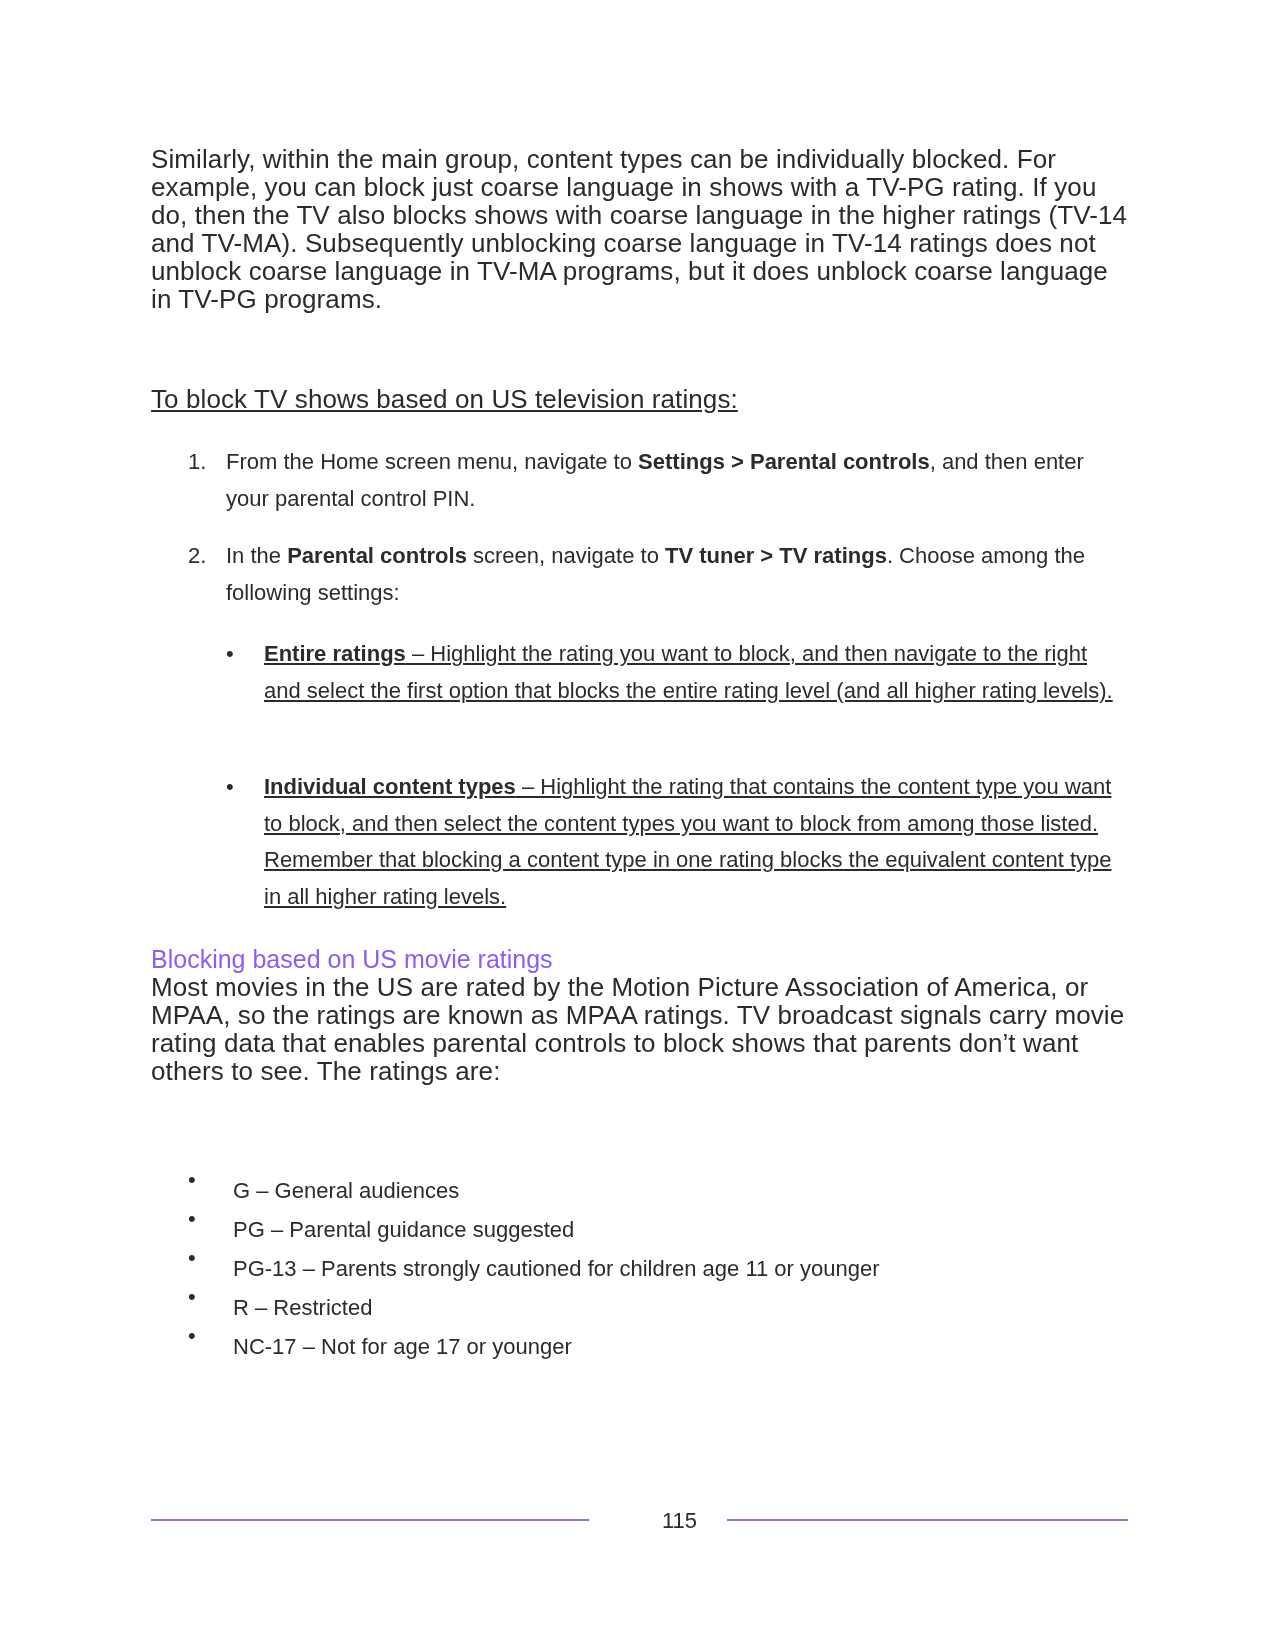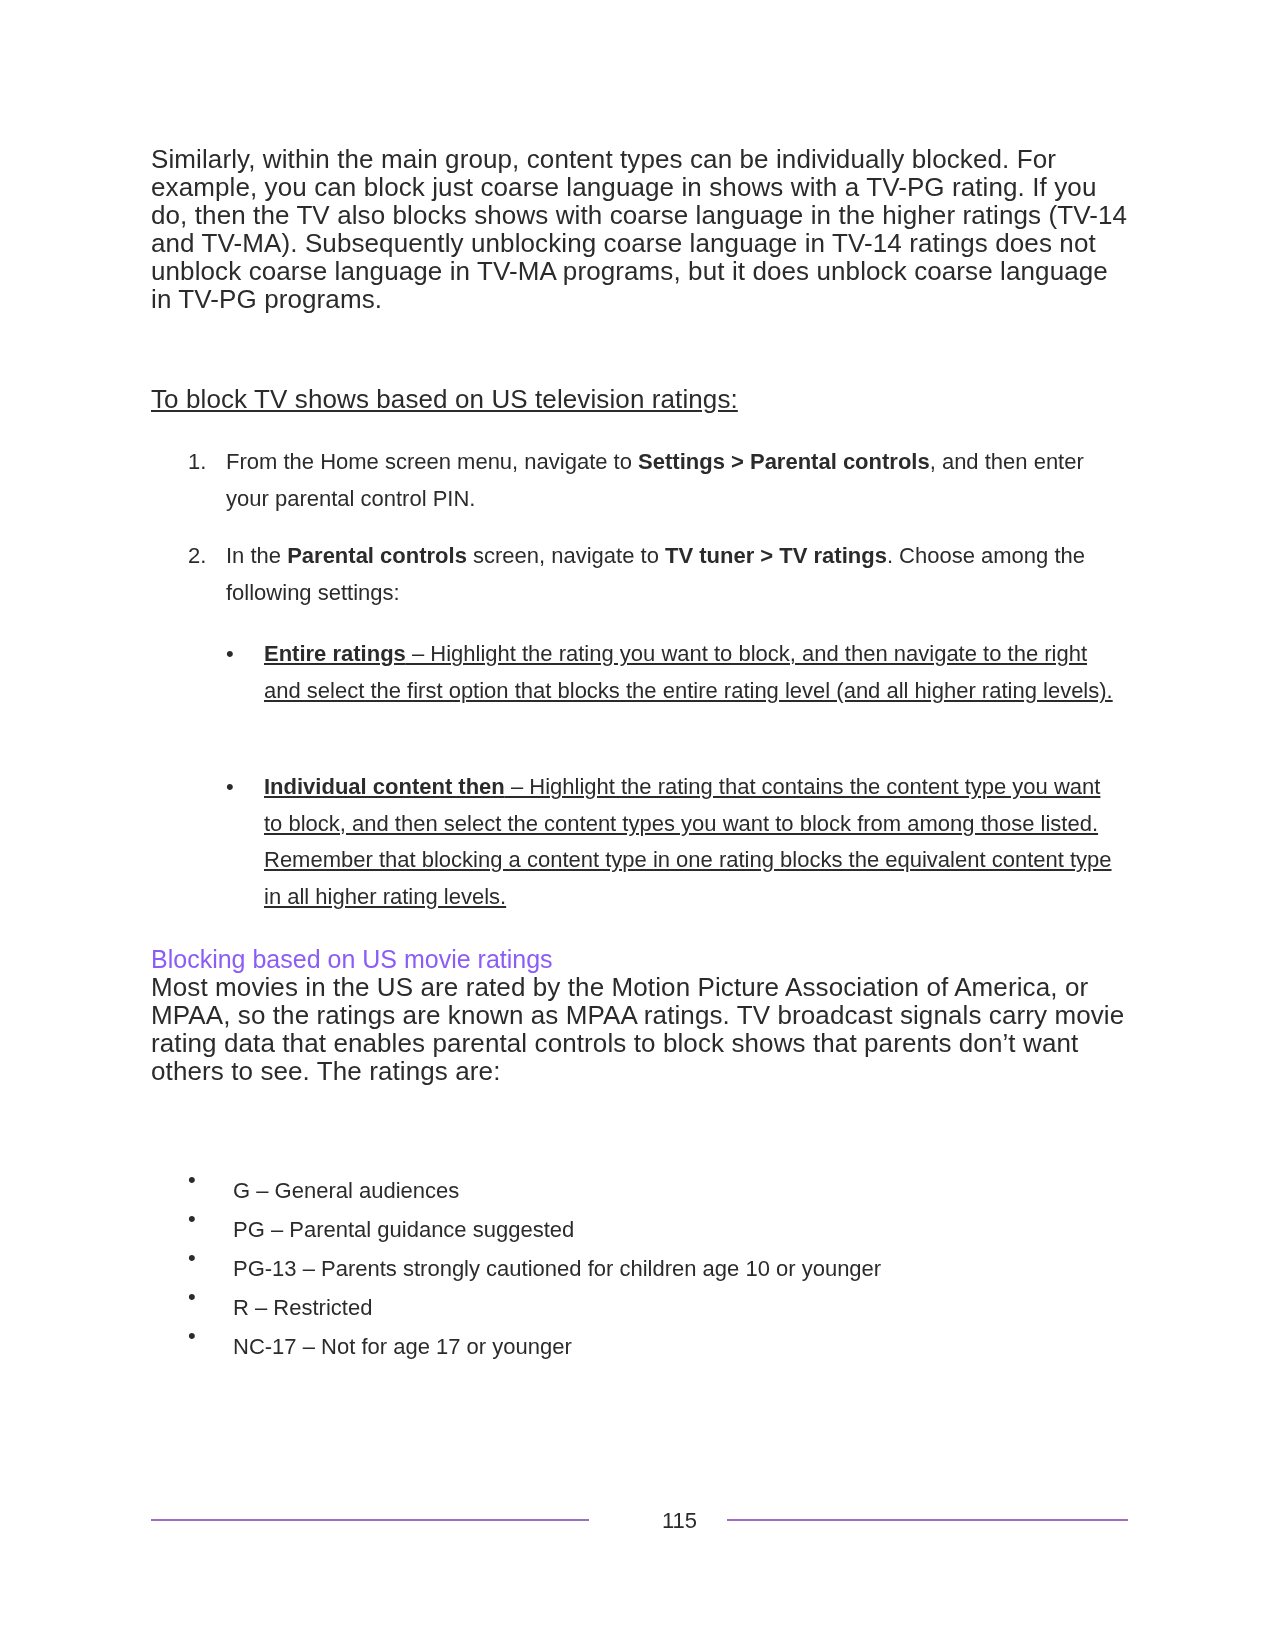--- a/index.html
+++ b/index.html
@@ -48,38 +48,38 @@
     <span class="ol-text"><span>In the </span><b>Parental controls</b><span> screen, navigate to </span><b>TV tuner &gt; TV ratings</b><span>. Choose among the following settings:</span></span>
   </div>
 
   <div class="ul-item" style="top:636px; left:0; width:980px;">
     <span class="ul-bullet">•</span>
     <span class="ul-text"><b>Entire ratings</b><span> – Highlight the rating you want to block, and then navigate to the right and select the first option that blocks the entire rating level (and all higher rating levels).</span></span>
   </div>
 
   <div class="ul-item" style="top:769px; left:0; width:980px;">
     <span class="ul-bullet">•</span>
-    <span class="ul-text"><b>Individual content then</b><span> – Highlight the rating that contains the content type you want to block, and then select the content types you want to block from among those listed. Remember that blocking a content type in one rating blocks the equivalent content type in all higher rating levels.</span></span>
+    <span class="ul-text"><b>Individual content types</b><span> – Highlight the rating that contains the content type you want to block, and then select the content types you want to block from among those listed. Remember that blocking a content type in one rating blocks the equivalent content type in all higher rating levels.</span></span>
   </div>
 
   <div class="h2" style="top:943px;">Blocking based on US movie ratings</div>
 
   <div class="p" style="top:973px;">Most movies in the US are rated by the Motion Picture Association of America, or MPAA, so the ratings are known as MPAA ratings. TV broadcast signals carry movie rating data that enables parental controls to block shows that parents don’t want others to see. The ratings are:</div>
 
   <div class="mv-item" style="top:1162px; left:0; width:980px;">
     <span class="mv-bullet">•</span>
     <span class="mv-text">G – General audiences</span>
   </div>
   <div class="mv-item" style="top:1201px; left:0; width:980px;">
     <span class="mv-bullet">•</span>
     <span class="mv-text">PG – Parental guidance suggested</span>
   </div>
   <div class="mv-item" style="top:1240px; left:0; width:980px;">
     <span class="mv-bullet">•</span>
-    <span class="mv-text">PG-13 – Parents strongly cautioned for children age 10 or younger</span>
+    <span class="mv-text">PG-13 – Parents strongly cautioned for children age 11 or younger</span>
   </div>
   <div class="mv-item" style="top:1279px; left:0; width:980px;">
     <span class="mv-bullet">•</span>
     <span class="mv-text">R – Restricted</span>
   </div>
   <div class="mv-item" style="top:1318px; left:0; width:980px;">
     <span class="mv-bullet">•</span>
     <span class="mv-text">NC-17 – Not for age 17 or younger</span>
   </div>
 

